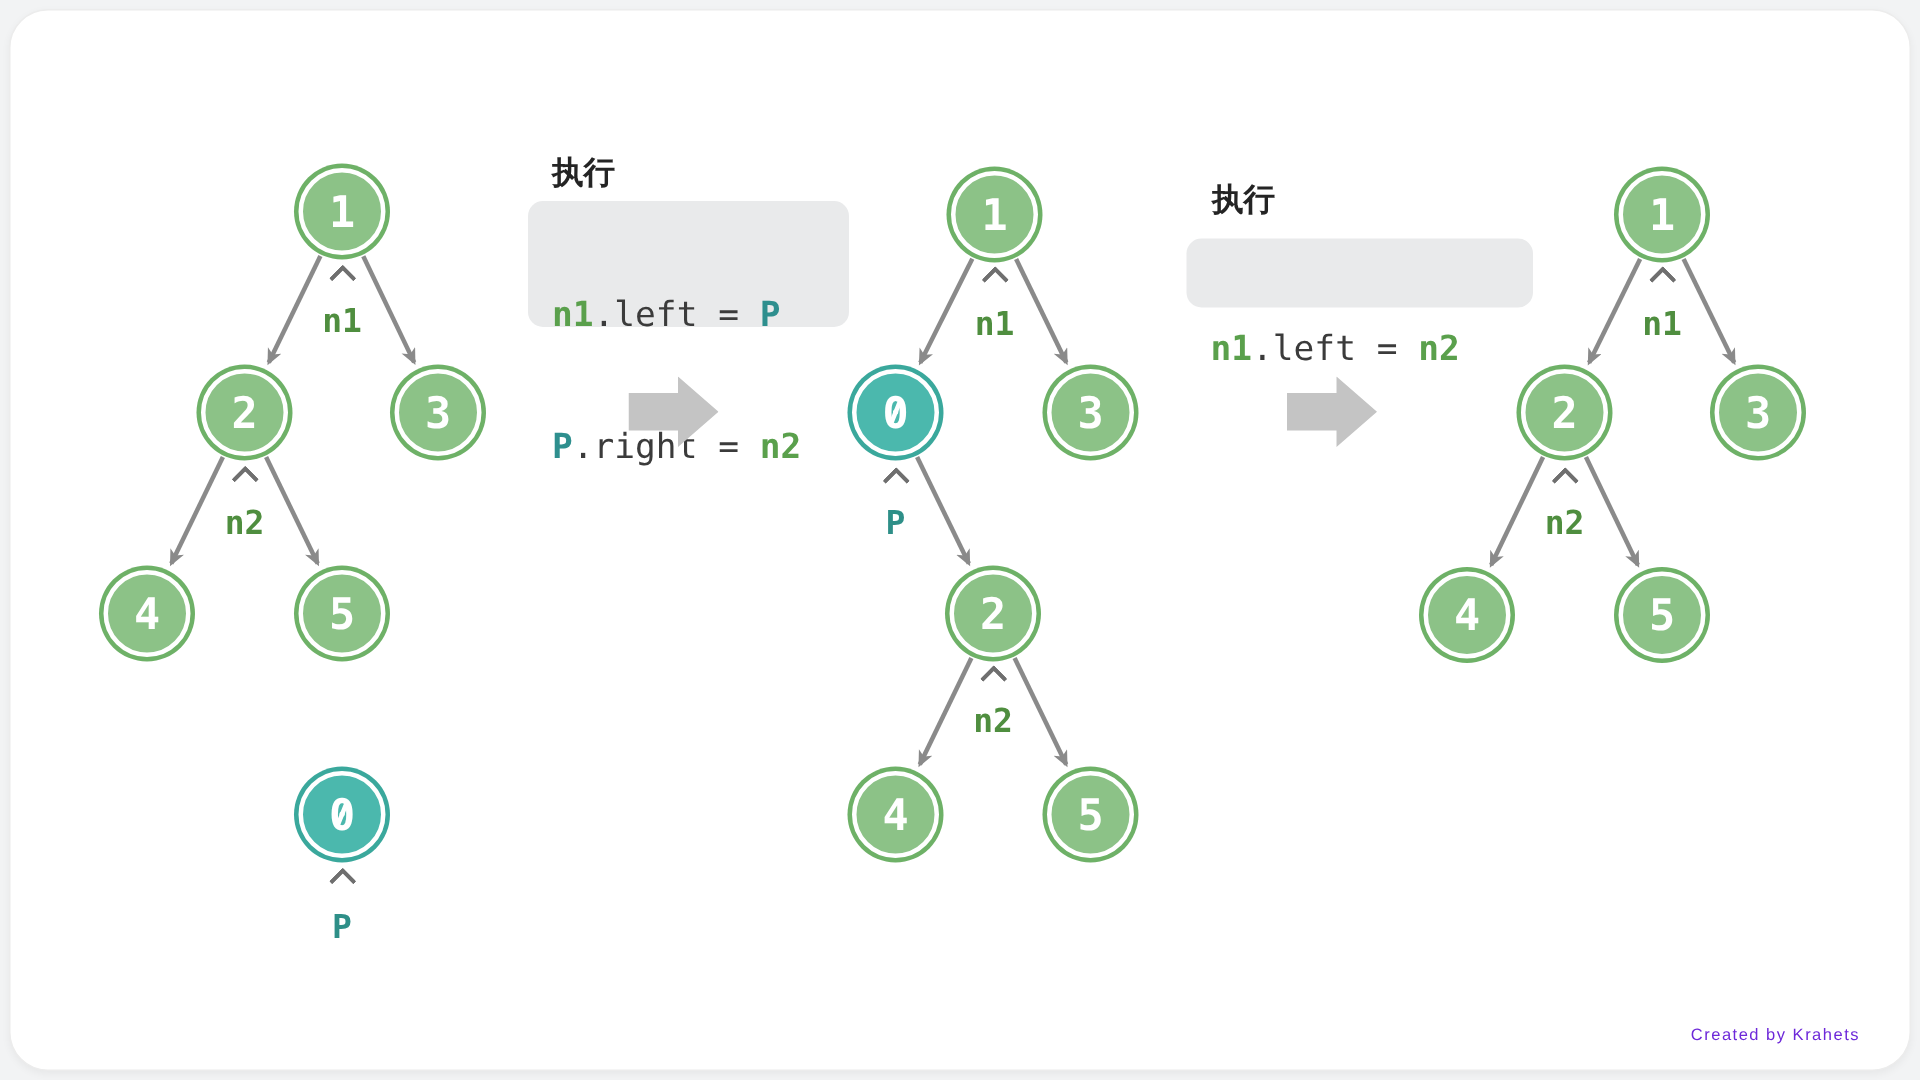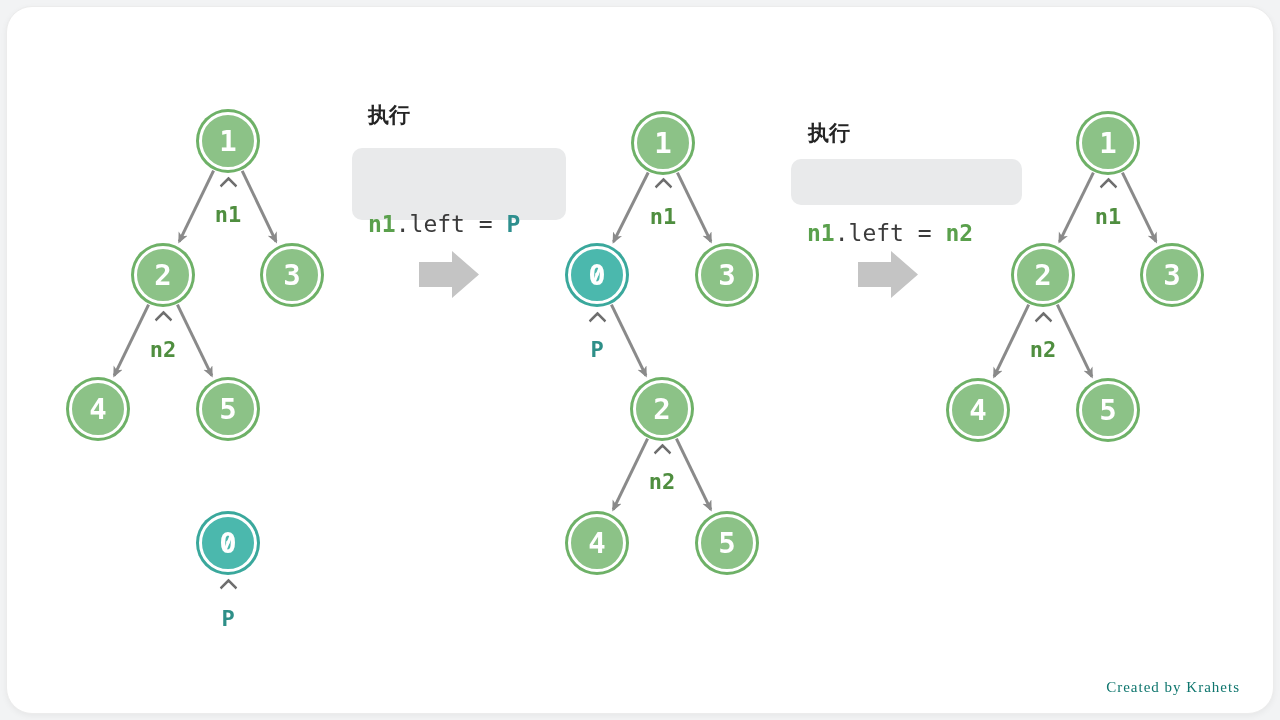--- a/index.html
+++ b/index.html
@@ -54,22 +54,22 @@
     font-family:"DejaVu Sans Mono", monospace;
     font-size:23px;color:#3b3b3b;white-space:pre;
   }
   .codebox .line{line-height:36px;}
   .codebox.single .line{line-height:33px;}
   .kw-green{color:#5aa04c;font-weight:bold;}
   .kw-teal{color:#2e8f8e;font-weight:bold;}
   .block-arrow{position:absolute;}
   .watermark{
     position:absolute;right:40px;bottom:24px;
-    font-family:Liberation Serif, serif;
-    font-size:15px;color:#0f766e;letter-spacing:1px;
+    font-family:Liberation Sans, sans-serif;
+    font-size:11px;color:#6d28d9;letter-spacing:1px;
   }
 </style>
 </head>
 <body>
 
 <div class="card"></div>
 
 <div class="tree" style="left:60px;top:100px;width:280px;height:560px">
   <svg class="edges" width="280" height="560">
     <defs>
@@ -103,22 +103,23 @@
     </div>
   <span class="caret" style="left:162px;top:79px"></span>
   <span class="caret" style="left:97px;top:213px"></span>
   <span class="caret" style="left:162px;top:481px"></span>
   <div class="ptr green" style="left:138px;top:101px">n1</div>
   <div class="ptr green" style="left:73px;top:236px">n2</div>
   <div class="ptr teal" style="left:138px;top:505px">P</div>
 </div>
 
 <div class="exec-title" style="left:368px;top:101px">执行</div>
-<div class="codebox" style="left:352px;top:148px;width:214px;height:72px">
+<div class="codebox" style="left:352px;top:134px;width:214px;height:84px">
   <div class="line"><span class="kw-green">n1</span><span>.left = </span><span class="kw-teal">P</span></div>
+  <div class="line"><span class="kw-teal">P</span><span>.right = </span><span class="kw-green">n2</span></div>
 </div>
 
 <svg class="block-arrow" style="left:419px;top:251px" width="60" height="48">
   <polygon points="0,11 33,11 33,0 60,23.5 33,47 33,36 0,36" fill="#c4c4c4"></polygon>
 </svg>
 
 <div class="tree" style="left:560px;top:100px;width:240px;height:560px">
   <svg class="edges" width="240" height="560">
     <line x1="88.2" y1="72.5" x2="53.5" y2="141.9" stroke="#8a8a8a" stroke-width="3" marker-end="url(#ah)"></line>
     <line x1="117.4" y1="72.7" x2="150.9" y2="141.7" stroke="#8a8a8a" stroke-width="3" marker-end="url(#ah)"></line>

